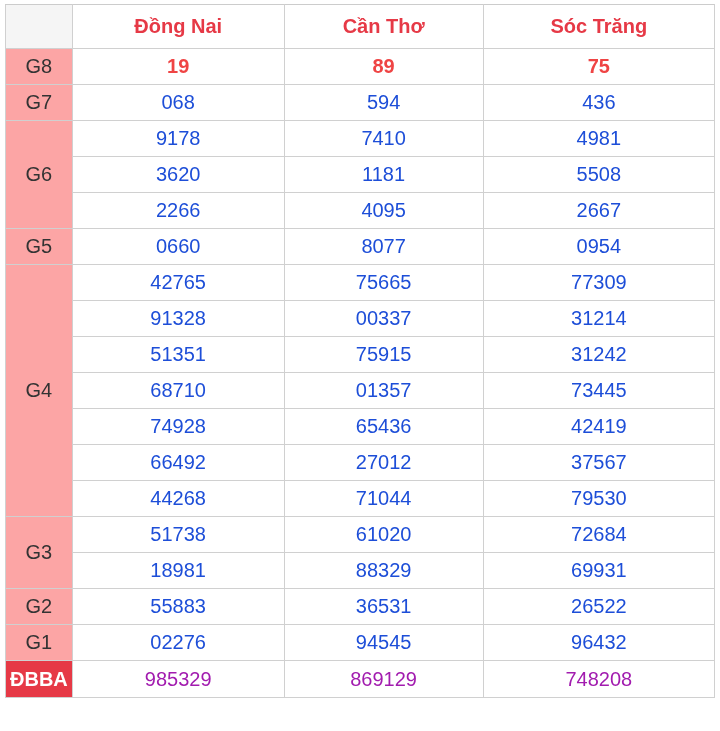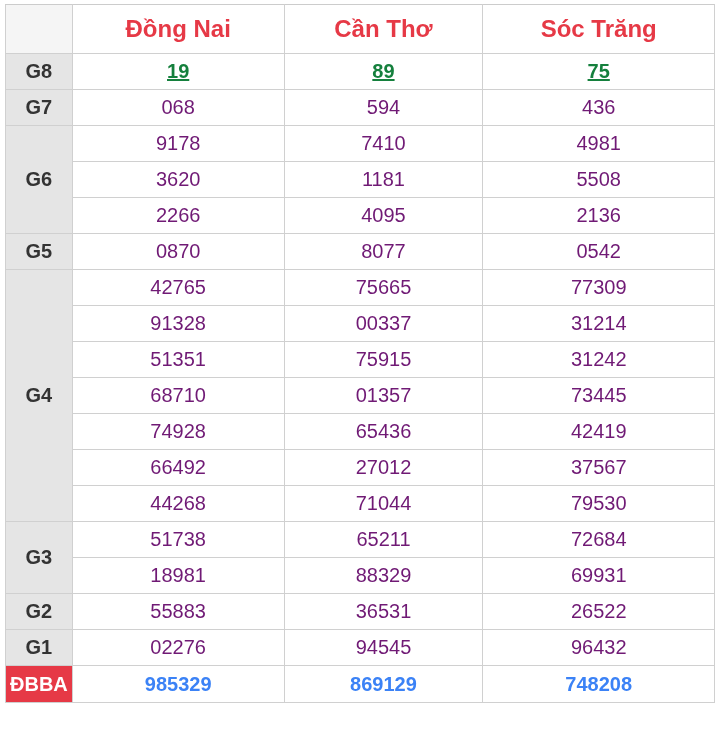--- a/index.html
+++ b/index.html
@@ -19,45 +19,44 @@
     .lottery-table th, .lottery-table td {
       border: 1px solid #d0d0d0;
       text-align: center;
       padding: 6px 4px;
       font-size: 20px;
     }
     .header-row th {
       background: #fff;
       color: #e63946;
       font-weight: bold;
-      font-size: 24px;
+      font-size: 20px;
       padding: 10px 4px;
       border-top: 1px solid #ccc;
     }
     .prize-label {
-      background: #e5e5e5;
+      background: #fca5a5;
       color: #333;
       font-size: 18px;
-      font-weight: bold;
+      font-weight: normal;
       width: 50px;
     }
     .number-cell {
-      color: #701a75;
+      color: #1d4ed8;
       font-size: 20px;
     }
     .g8-special {
-      color: #15803d;
+      color: #ef4444;
       font-size: 28px;
       font-weight: bold;
-      text-decoration: underline;
     }
     .db-special {
-      color: #3b82f6;
+      color: #a21caf;
       font-size: 28px;
-      font-weight: bold;
+      font-weight: normal;
     }
     .db-label {
       background: #e63946;
       color: #fff;
       font-weight: bold;
       font-size: 16px;
       position: relative;
     }
     .db-label-inner {
       display: flex;
@@ -102,28 +101,28 @@
       <td class="number-cell">4981</td>
     </tr>
     <tr>
       <td class="number-cell">3620</td>
       <td class="number-cell">1181</td>
       <td class="number-cell">5508</td>
     </tr>
     <tr>
       <td class="number-cell">2266</td>
       <td class="number-cell">4095</td>
-      <td class="number-cell">2136</td>
+      <td class="number-cell">2667</td>
     </tr>
 
     <tr>
       <td class="prize-label">G5</td>
-      <td class="number-cell">0870</td>
+      <td class="number-cell">0660</td>
       <td class="number-cell">8077</td>
-      <td class="number-cell">0542</td>
+      <td class="number-cell">0954</td>
     </tr>
 
     <tr>
       <td class="prize-label" rowspan="7">G4</td>
       <td class="number-cell">42765</td>
       <td class="number-cell">75665</td>
       <td class="number-cell">77309</td>
     </tr>
     <tr>
       <td class="number-cell">91328</td>
@@ -152,21 +151,21 @@
     </tr>
     <tr>
       <td class="number-cell">44268</td>
       <td class="number-cell">71044</td>
       <td class="number-cell">79530</td>
     </tr>
 
     <tr>
       <td class="prize-label" rowspan="2">G3</td>
       <td class="number-cell">51738</td>
-      <td class="number-cell">65211</td>
+      <td class="number-cell">61020</td>
       <td class="number-cell">72684</td>
     </tr>
     <tr>
       <td class="number-cell">18981</td>
       <td class="number-cell">88329</td>
       <td class="number-cell">69931</td>
     </tr>
 
     <tr>
       <td class="prize-label">G2</td>

